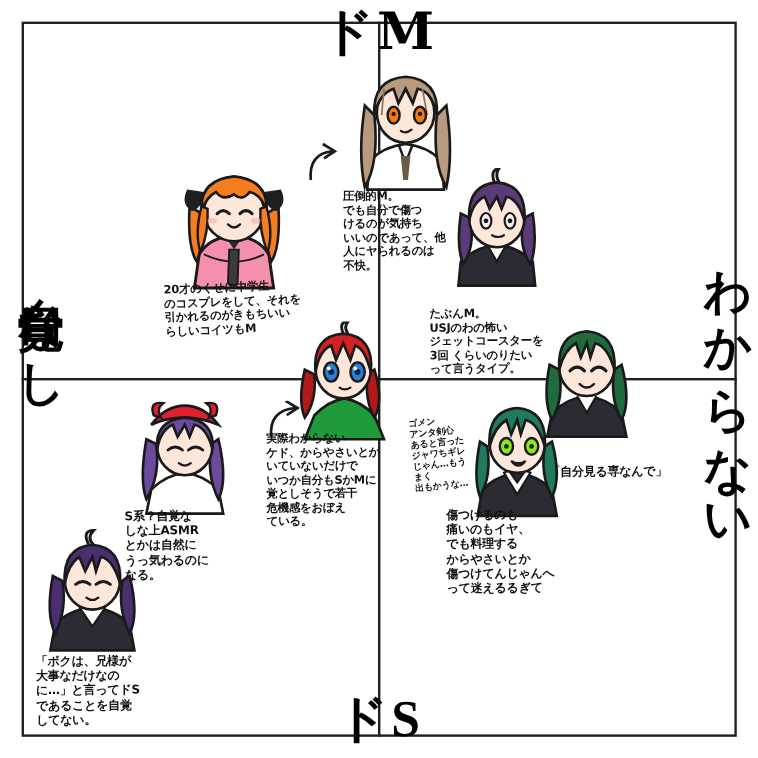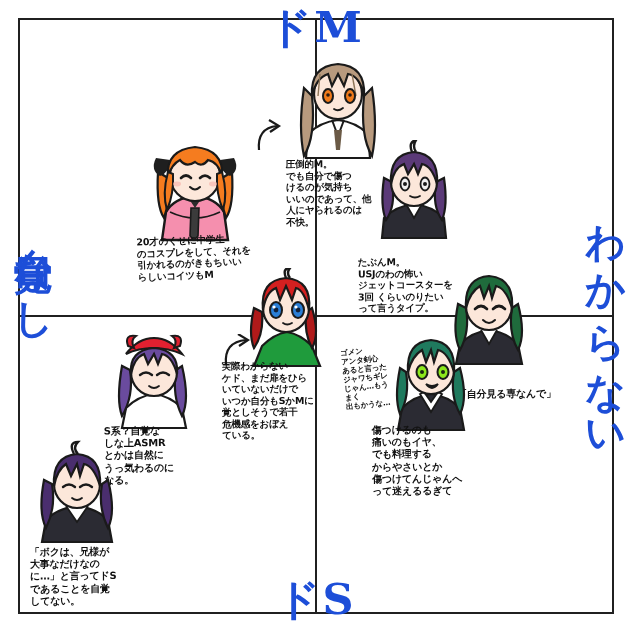--- a/index.html
+++ b/index.html
@@ -33,37 +33,38 @@
   .axis-h{
     position:absolute;
     left:18px;top:315px;
     width:596px;height:2px;
     background:#202020;
   }
 
   
   .axis-label{
     position:absolute;
-    color:#1d4ed8;
+    color:#000000;
     font-weight:bold;
     line-height:1.0;
     white-space:nowrap;
     font-family:"DejaVu Serif","Liberation Serif",serif;
   }
   .lbl-top{
     left:0;top:6px;width:632px;
     text-align:center;
     font-size:43px;
     letter-spacing:2px;
   }
   .lbl-bottom{
     left:0;top:578px;width:632px;
     text-align:center;
     font-size:43px;
     letter-spacing:2px;
+    font-family:Liberation Serif, serif;
   }
   .lbl-left{
     left:14px;top:216px;
     font-size:40px;
     writing-mode:vertical-rl;
     text-orientation:upright;
     letter-spacing:4px;
   }
   .lbl-right{
     right:6px;top:196px;
@@ -228,21 +229,21 @@
       <circle cx="32" cy="39" r="1.6" fill="#ffffff"></circle>
       <circle cx="54" cy="39" r="1.6" fill="#ffffff"></circle>
       <path d="M41 55 Q45 58 50 55" fill="none" stroke="#1a1a1a" stroke-width="1.8" stroke-linecap="round"></path>
     </svg>
   </div>
   <svg class="arrow" style="left:222px;top:334px;" width="40" height="34">
     <path d="M4 30 Q2 8 24 6" fill="none" stroke="#1a1a1a" stroke-width="2.2"></path>
     <path d="M16 0 L26 6 L17 12" fill="none" stroke="#1a1a1a" stroke-width="2.2"></path>
   </svg>
   <div class="note r0" style="left:222px;top:360px;width:120px;">実際わからない
-ケド、まだ扉をひら
+ケド、からやさいとか
 いていないだけで
 いつか自分もSかMに
 覚としそうで若干
 危機感をおぼえ
 ている。</div>
 
   <div class="fig" style="left:448px;top:266px;">
     <svg width="82" height="100" viewBox="0 0 82 100">
       <path d="M8 98 L12 78 Q24 66 41 64 Q58 66 70 78 L74 98 Z" fill="#2B2B33" stroke="#1a1a1a" stroke-width="2.2"></path>
       <path d="M33 64 L41 78 L49 64" fill="#FFFFFF" stroke="#1a1a1a" stroke-width="1.8"></path>

